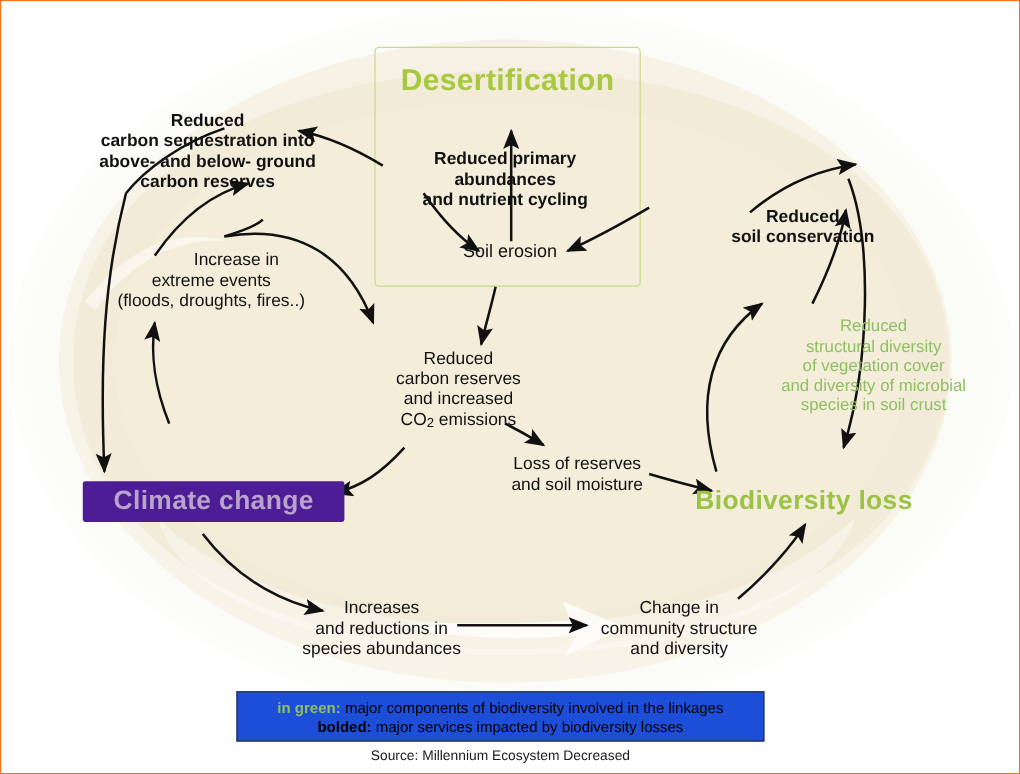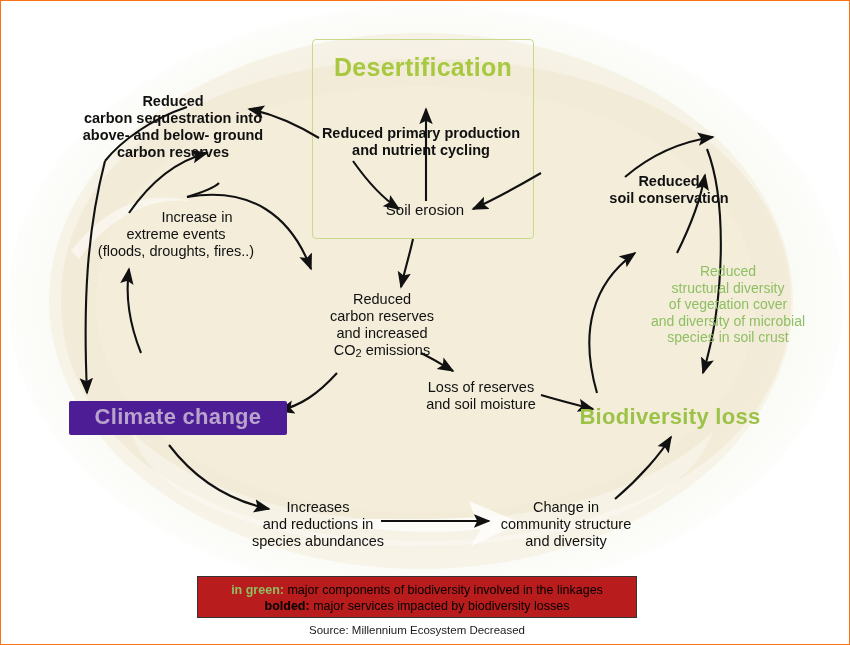--- a/index.html
+++ b/index.html
@@ -88,21 +88,21 @@
     text-align: center;
     padding: 3px 0 5px 0;
   }
   #legend-box {
     position: absolute;
     left: 196px;
     top: 575px;
     width: 440px;
     height: 42px;
     border: 1px solid #333333;
-    background: #b91c1c;
+    background: #1d4ed8;
     box-sizing: border-box;
     text-align: center;
     padding-top: 6px;
     font-size: 12.5px;
   }
   #legend-box .lg1 { margin-bottom: 2px; }
   .legend-green { color: #8fbf62; font-weight: bold; }
   .legend-bold { font-weight: bold; }
   #source-line {
     position: absolute;
@@ -204,21 +204,21 @@
   <div id="biodiversity-title" class="title-box">Biodiversity loss</div>
 
   <div class="node t-bold" style="left:62px; top:92px; width:220px;">
     <span style="white-space:pre-line;">Reduced
 carbon sequestration into
 above- and below- ground
 carbon reserves</span>
   </div>
 
   <div class="node t-bold" style="left:318px; top:124px; width:204px;">
-    <span style="white-space:pre-line;">Reduced primary production
+    <span style="white-space:pre-line;">Reduced primary abundances
 and nutrient cycling</span>
   </div>
 
 
   <div class="node t-plain" style="left:80px; top:208px; width:190px;">
     <span style="white-space:pre-line;margin-left:42px;">Increase in
 extreme events
 (floods, droughts, fires..)</span>
   </div>
 

